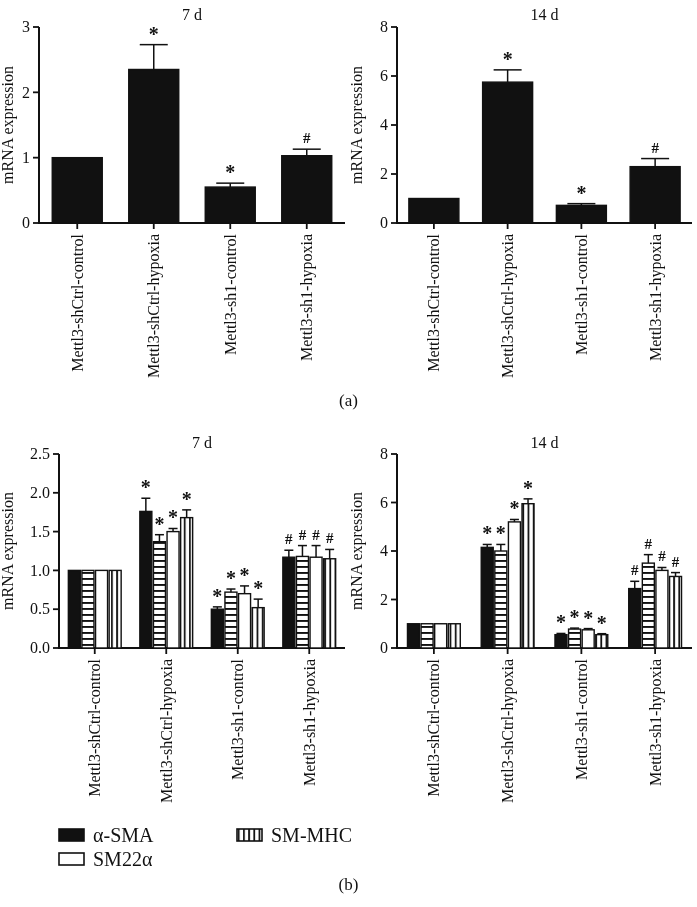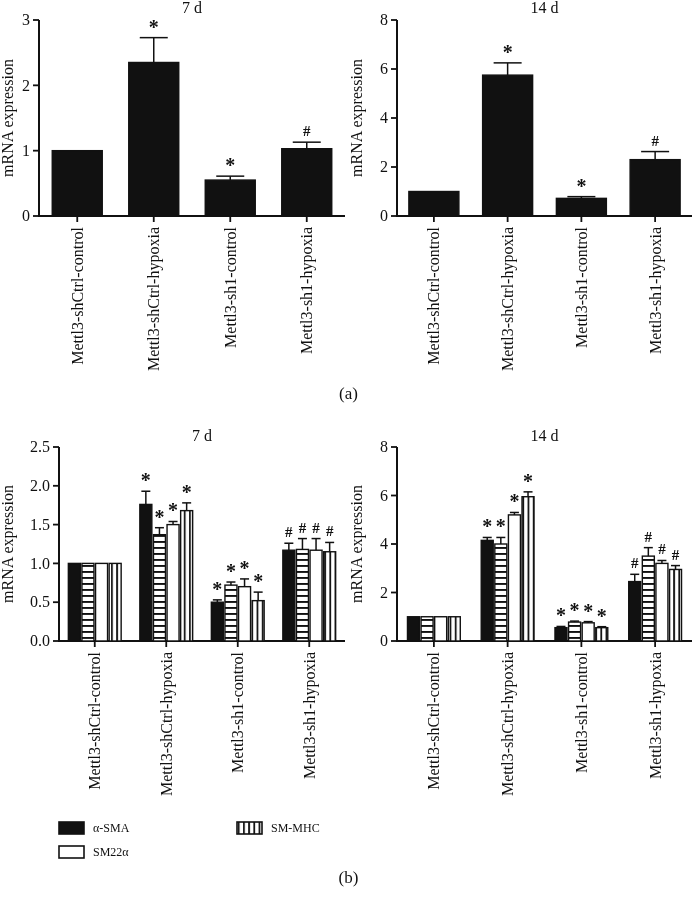--- a/index.html
+++ b/index.html
@@ -1,39 +1,39 @@
 <!DOCTYPE html>
 <html><head>
 <meta charset="utf-8">
 <style>
   html,body{margin:0;padding:0;}
   body{
     width:697px;height:907px;background:#ffffff;
     font-family:"Liberation Serif","DejaVu Serif",serif;
     position:relative;overflow:hidden;color:#111;
   }
-  .figure{position:absolute;inset:0;}
+  .figure{position:absolute;inset:0;margin-top:7px;}
   svg.chart{position:absolute;display:block;}
   #chart0{left:0;top:0;}
   #chart1{left:349px;top:0;}
   #chart2{left:0;top:425px;}
   #chart3{left:349px;top:425px;}
   .panel-label{
     position:absolute;left:0;width:697px;text-align:center;
     font-size:17px;color:#111;
   }
   #panel-a-label{top:384px;}
   #panel-b-label{top:868px;}
   .legend{
     position:absolute;left:58px;top:816px;
     display:grid;grid-template-rows:repeat(2,24px);
     grid-auto-flow:column;grid-template-columns:178px auto;
     align-items:center;
   }
-  .legend-item{display:flex;align-items:center;gap:8px;font-size:12px;}
+  .legend-item{display:flex;align-items:center;gap:8px;font-size:20px;}
   .legend-item .swatch{display:inline-block;line-height:0;}
   svg text{fill:#111;}
 </style>
 </head>
 <body>
 
 <div class="figure">
 
   <svg class="chart" id="chart0" width="348" height="420" viewBox="0 0 348 420">
       <defs>

